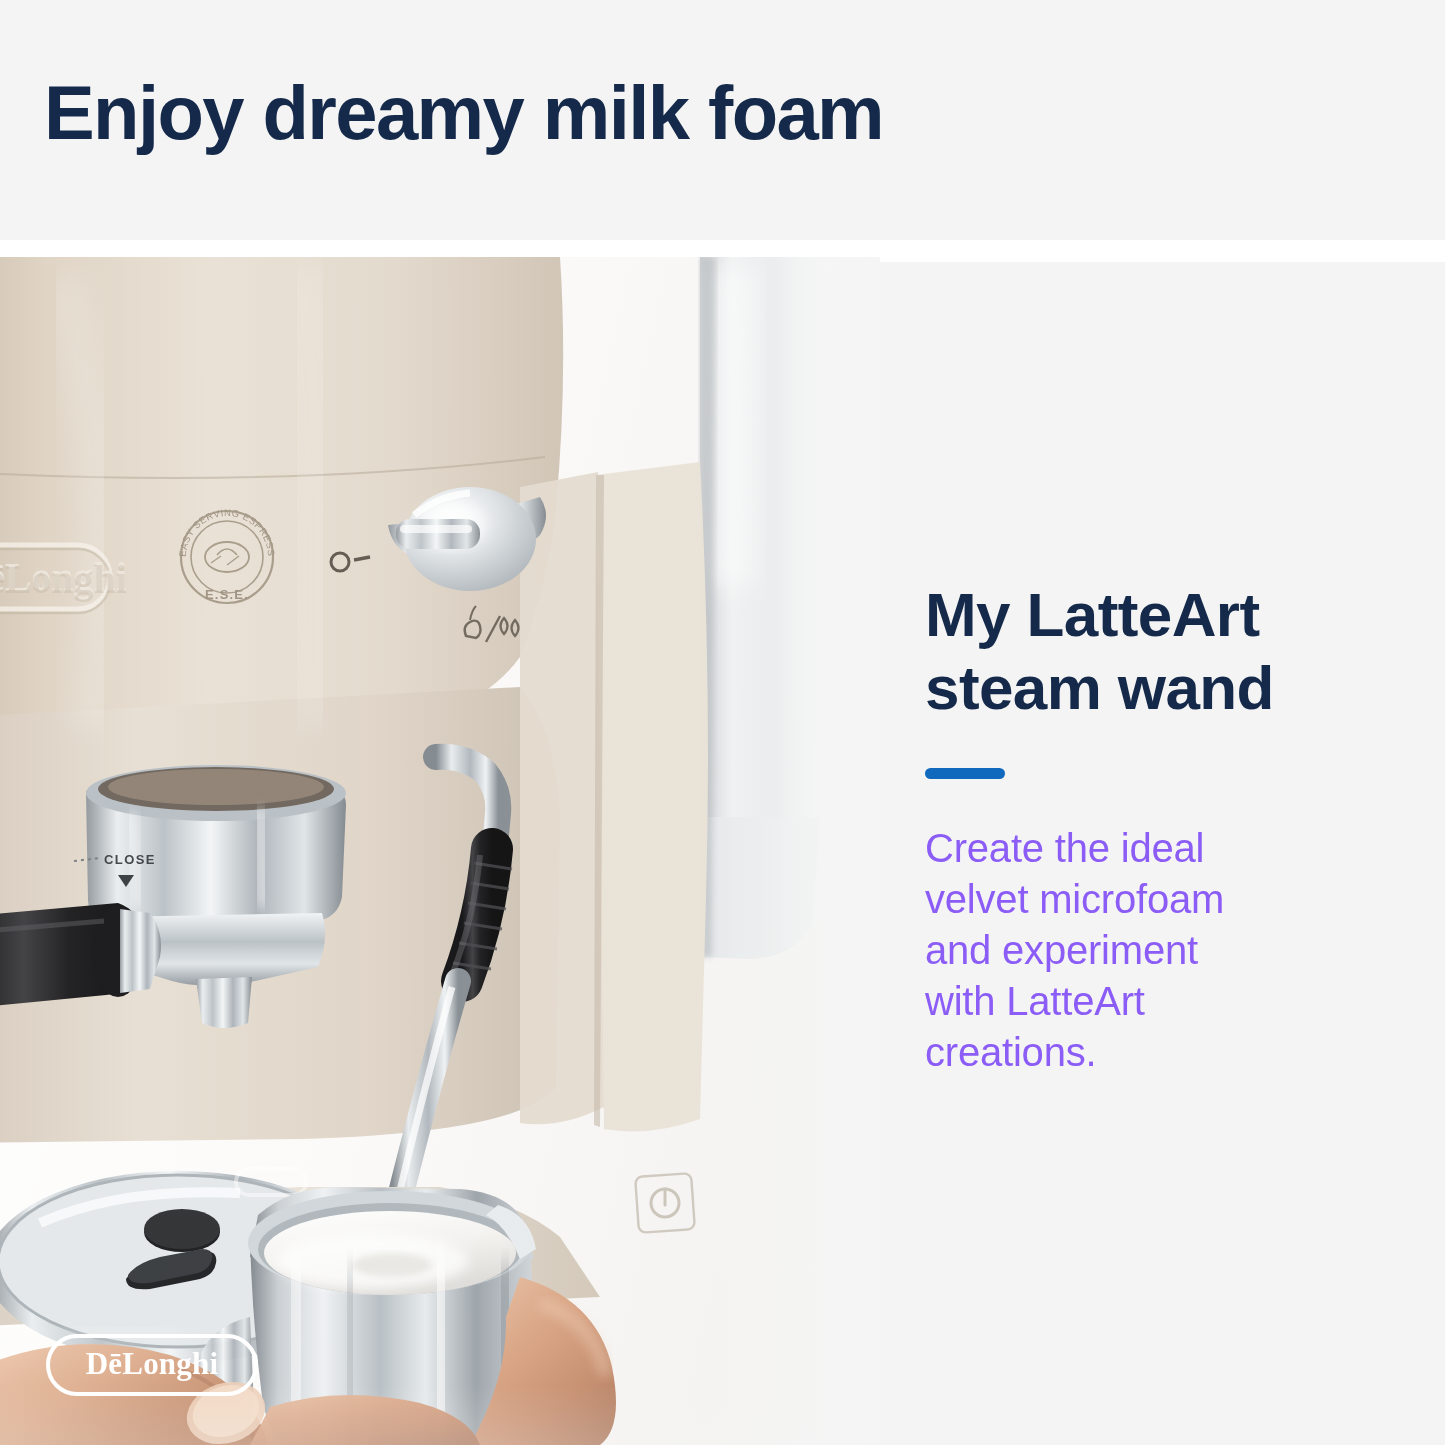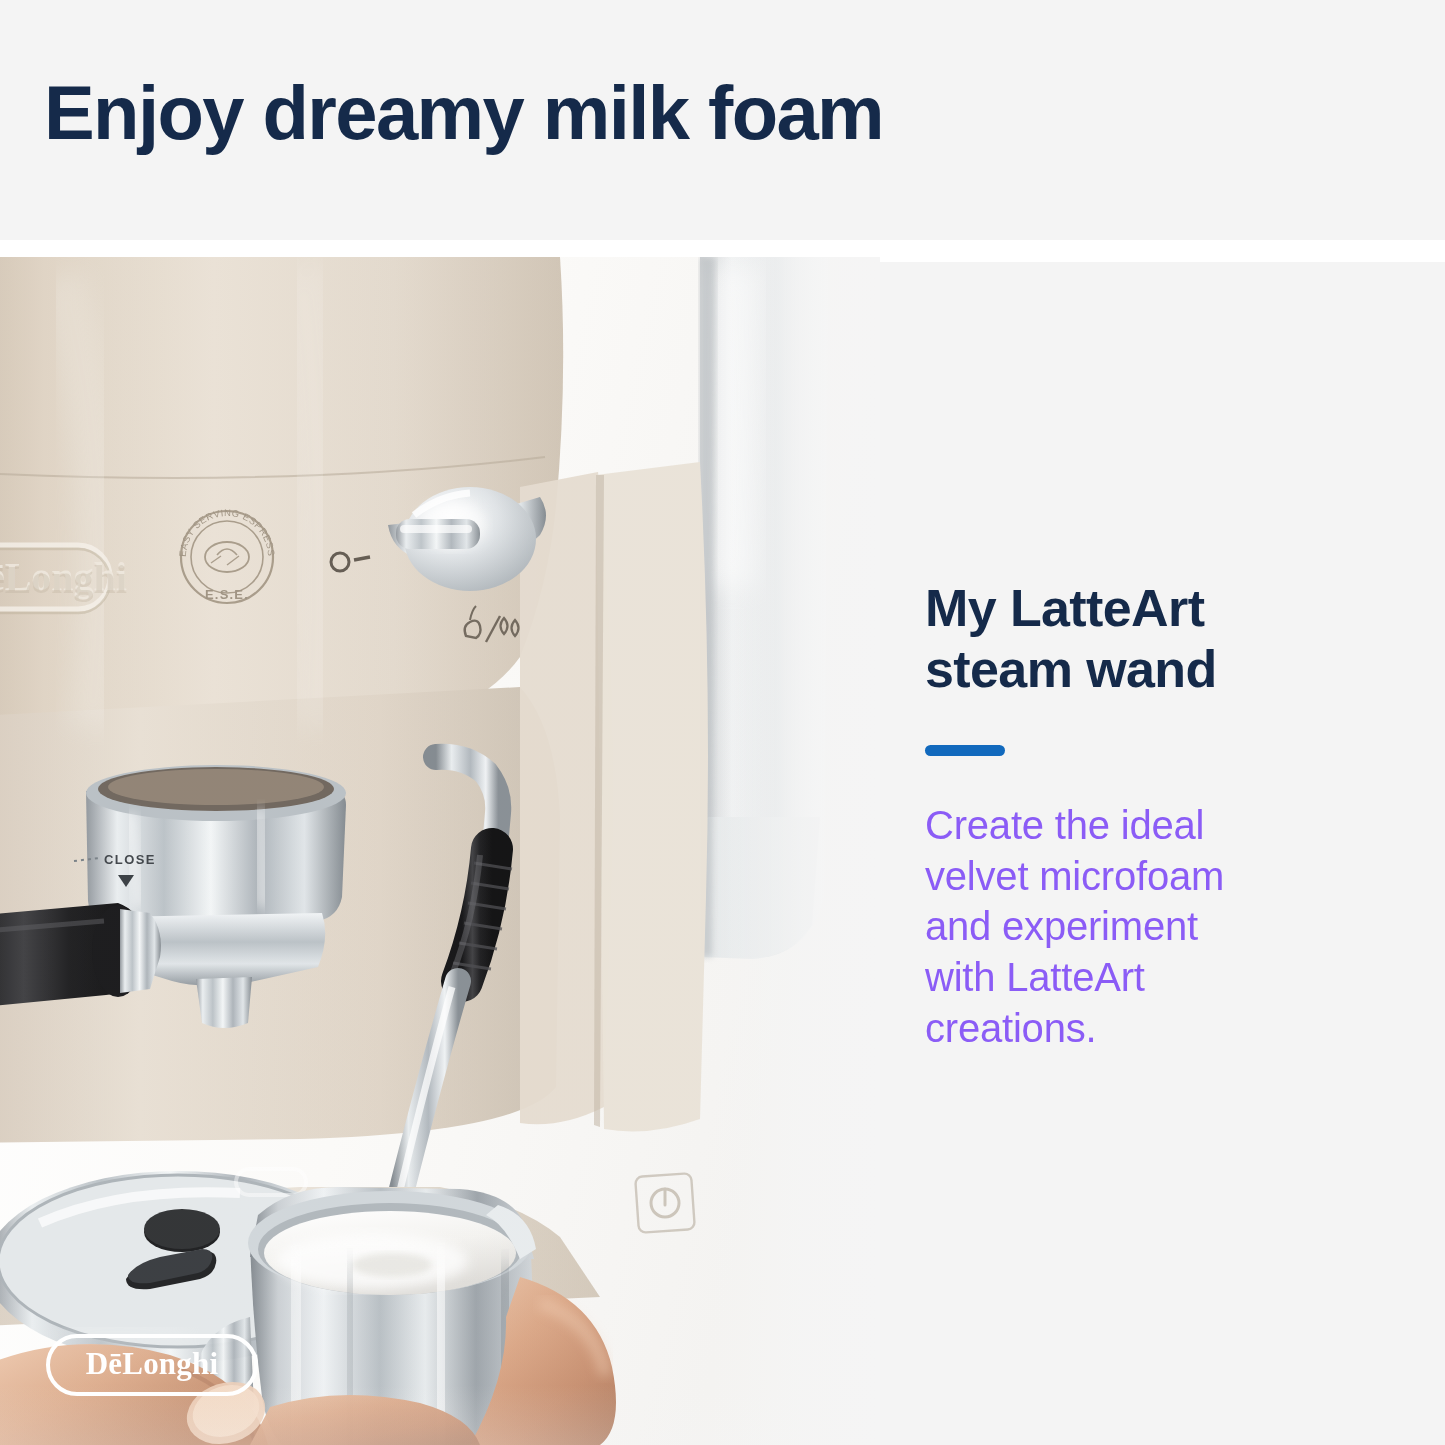--- a/index.html
+++ b/index.html
@@ -64,21 +64,21 @@
     letter-spacing:.2px;
     font-family:"Liberation Serif", serif;
     transform:translateY(-1px);
   }
 
   
   .copy{
     position:absolute;left:925px;top:578px;width:420px;
   }
   .copy-title{
-    font-size:52px;line-height:1.18;
+    font-size:62px;line-height:1.18;
     font-weight:700;letter-spacing:-.6px;
     color:#152a4a;
     margin:0;
     white-space:pre-line;
   }
   .rule{
     margin-top:44px;
     width:80px;height:11px;border-radius:6px;
     background:#1169bd;
   }

